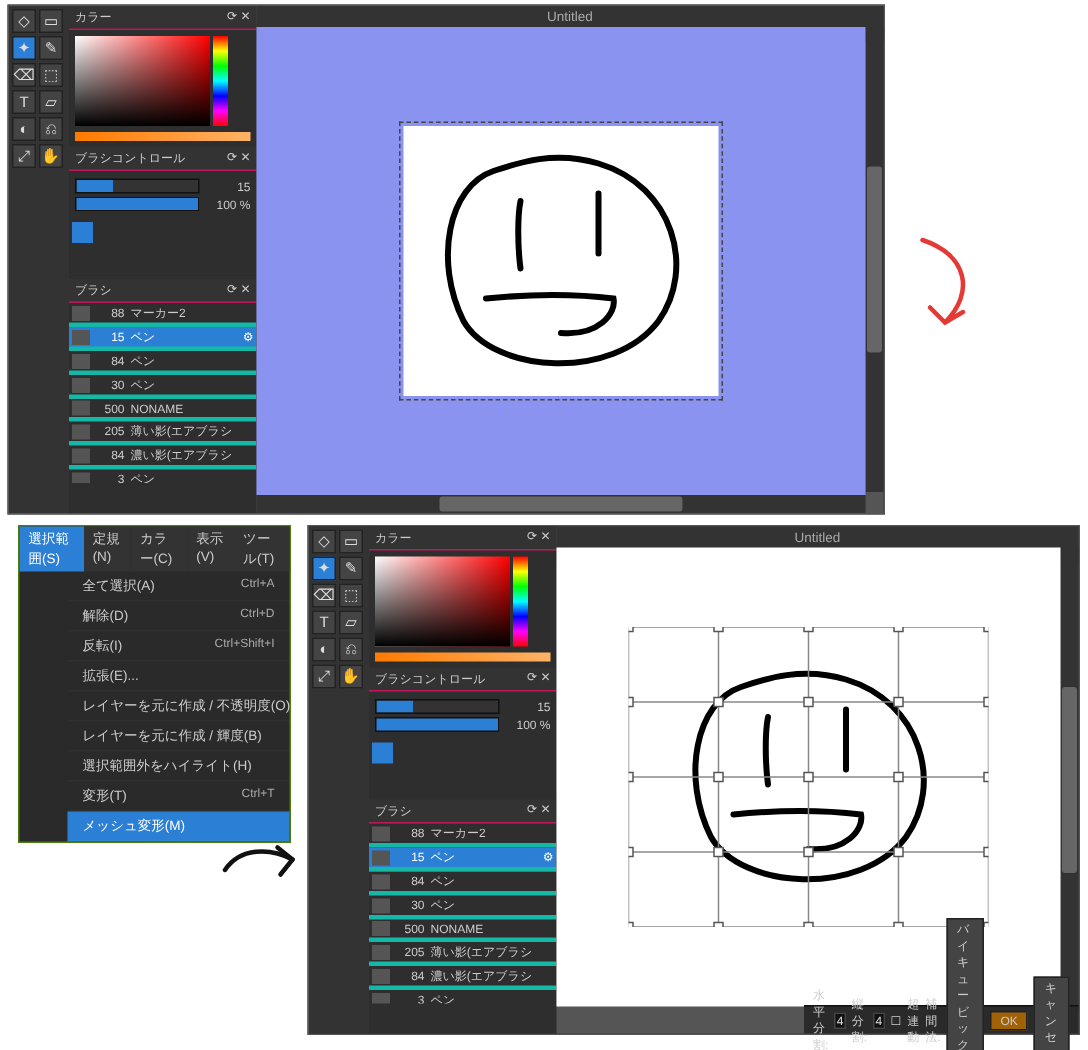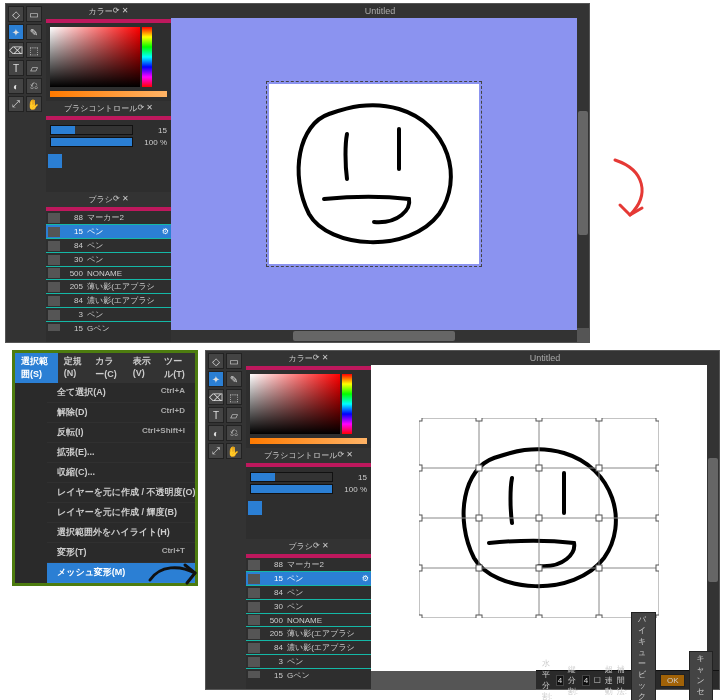--- a/index.html
+++ b/index.html
@@ -1,47 +1,47 @@
 <!DOCTYPE html>
 <html><head>
 <meta charset="utf-8">
 <style>
 body { margin:0; background:#fff; font-family: sans-serif; font-size:9px; color:#ccc; width:725px; height:700px; position:relative; overflow:hidden; }
 .app { position:absolute; background:#2a2a2a; border:1px solid #555; box-sizing:border-box; }
 .toolbar { position:absolute; left:0; top:0; width:40px; height:100%; background:#333; }
 .toolbar .tool { width:16px; height:16px; margin:1px; background:#444; display:inline-flex; align-items:center; justify-content:center; font-size:10px; color:#ddd; border:1px solid #222; box-sizing:border-box; }
 .toolbar .tool.active { background:#2b7fd4; }
 .panels { position:absolute; left:40px; top:0; width:125px; height:100%; background:#2e2e2e; }
-.panel-hdr { background:#333; border-bottom:4px solid #be185d; padding:2px 4px; font-size:8px; color:#ccc; display:flex; justify-content:center; }
+.panel-hdr { background:#333; border-bottom:1px solid #be185d; padding:2px 4px; font-size:8px; color:#ccc; display:flex; justify-content:space-between; }
 .color-panel { padding:4px; }
 .color-spectrum { width:90px; height:60px; background:linear-gradient(to bottom, rgba(0,0,0,0), #000), linear-gradient(to right,#fff,#f00); position:relative; }
 .hue { width:10px; height:60px; background:linear-gradient(#f00,#ff0,#0f0,#0ff,#00f,#f0f,#f00); display:inline-block; }
 .slider-row { display:flex; align-items:center; margin:2px 0; }
 .slider-bar { flex:1; height:8px; background:#2b7fd4; border:1px solid #111; }
 .slider-val { width:30px; text-align:right; padding-left:4px; font-size:8px; }
 .brush-list { max-height:120px; overflow:hidden; }
-.brush-item { display:flex; align-items:center; padding:1px 2px; border-bottom:1px solid #14b8a6; font-size:8px; }
+.brush-item { display:flex; align-items:center; padding:1px 2px; border-bottom:3px solid #14b8a6; font-size:8px; }
 .brush-item.sel { background:#2b7fd4; color:#fff; }
 .brush-sw { width:12px; height:10px; background:#555; margin-right:3px; display:inline-block; }
 .brush-sz { width:20px; text-align:right; margin-right:4px; }
 .canvas-area { position:absolute; left:165px; top:0; right:0; bottom:0; background:#555; }
 .titlebar { position:absolute; top:0; left:0; right:0; height:24px; background:#333; text-align:center; font-size:9px; color:#aaa; line-height:14px; }
 .scrollbar-v { position:absolute; right:0; top:14px; bottom:14px; width:12px; background:#333; }
 .scrollbar-v .thumb { position:absolute; left:1px; right:1px; top:30%; height:40%; background:#666; border-radius:2px; }
 .scrollbar-h { position:absolute; left:0; right:12px; bottom:0; height:12px; background:#333; }
 .scrollbar-h .thumb { position:absolute; top:1px; bottom:1px; left:30%; width:40%; background:#666; border-radius:2px; }
 .viewport { position:absolute; left:0; top:14px; right:12px; bottom:12px; display:flex; align-items:center; justify-content:center; }
 .vp1 { background:#8b93f0; }
 .paper { background:#fff; position:relative; }
 .marching { outline:1px dashed #444; outline-offset:2px; }
 .face-svg { width:100%; height:100%; }
 .mesh-overlay { position:absolute; pointer-events:none; }
 .mesh-overlay line { stroke:#888; stroke-width:1; }
 .mesh-overlay rect.handle { fill:#fff; stroke:#555; stroke-width:1; }
-.menu { position:absolute; background:#2a2a2a; border:3px solid #4d7c0f; font-size:9px;font-weight:bold; }
+.menu { position:absolute; background:#2a2a2a; border:1px solid #4d7c0f; font-size:9px; }
 .menu-bar { display:flex; }
 .menu-bar .mb-item { padding:2px 6px; background:#333; }
 .menu-bar .mb-item.active { background:#2b7fd4; color:#fff; }
 .menu-list .mi { display:flex; justify-content:space-between; padding:3px 10px; border-bottom:1px solid rgba(255,255,255,0.03); white-space:nowrap;margin-left:32px; }
 .menu-list .mi.sel { background:#2b7fd4; color:#fff; }
 .menu-list .mi .sc { color:#aaa; padding-left:20px; font-size:8px; }
 .toolopts { position:absolute; left:165px; right:0; bottom:0; height:18px; background:#2a2a2a; border-top:1px solid #111; display:flex; align-items:center; font-size:8px; gap:4px; padding:0 6px; }
 .toolopts .num { width:24px; background:#111; border:1px solid #444; color:#ddd; text-align:center; }
 .toolopts .btn { padding:1px 6px; background:#444; border:1px solid #222; }
 .toolopts .btn.primary { background:#a16207; }
@@ -198,24 +198,20 @@
       <div class="mi">
         <span>解除(D)</span>
         <span class="sc">Ctrl+D</span>
       </div>
       <div class="mi">
         <span>反転(I)</span>
         <span class="sc">Ctrl+Shift+I</span>
       </div>
       <div class="mi">
         <span>拡張(E)...</span>
-        <span class="sc"></span>
-      </div>
-      <div class="mi">
-        <span>収縮(C)...</span>
         <span class="sc"></span>
       </div>
       <div class="mi">
         <span>レイヤーを元に作成 / 不透明度(O)</span>
         <span class="sc"></span>
       </div>
       <div class="mi">
         <span>レイヤーを元に作成 / 輝度(B)</span>
         <span class="sc"></span>
       </div>

